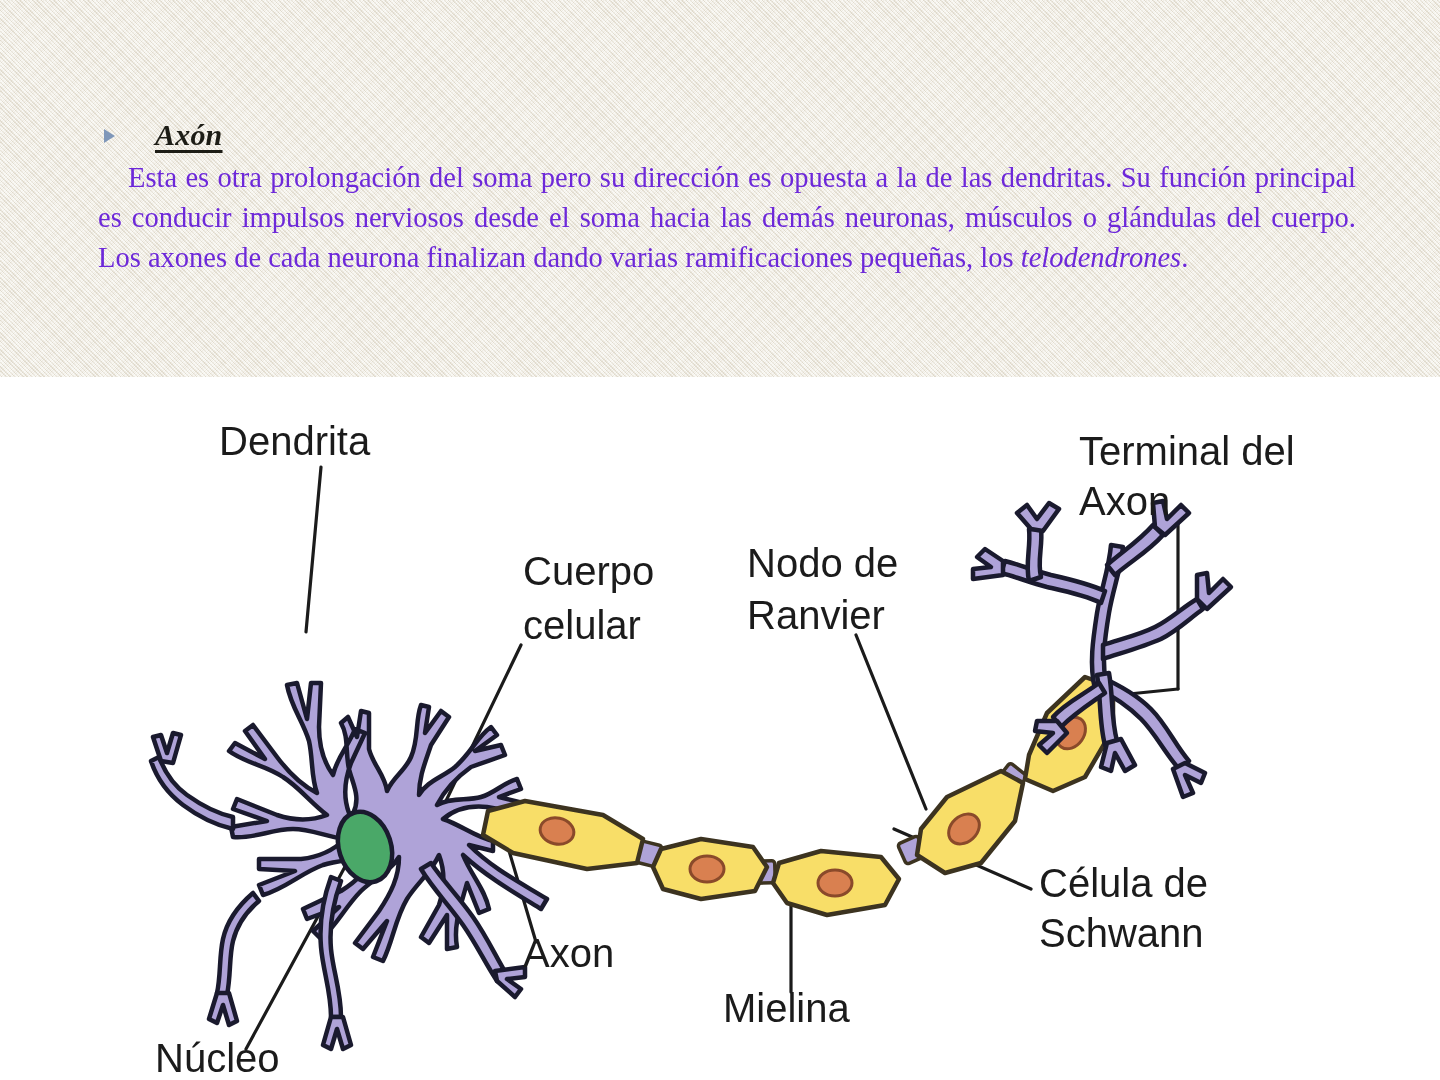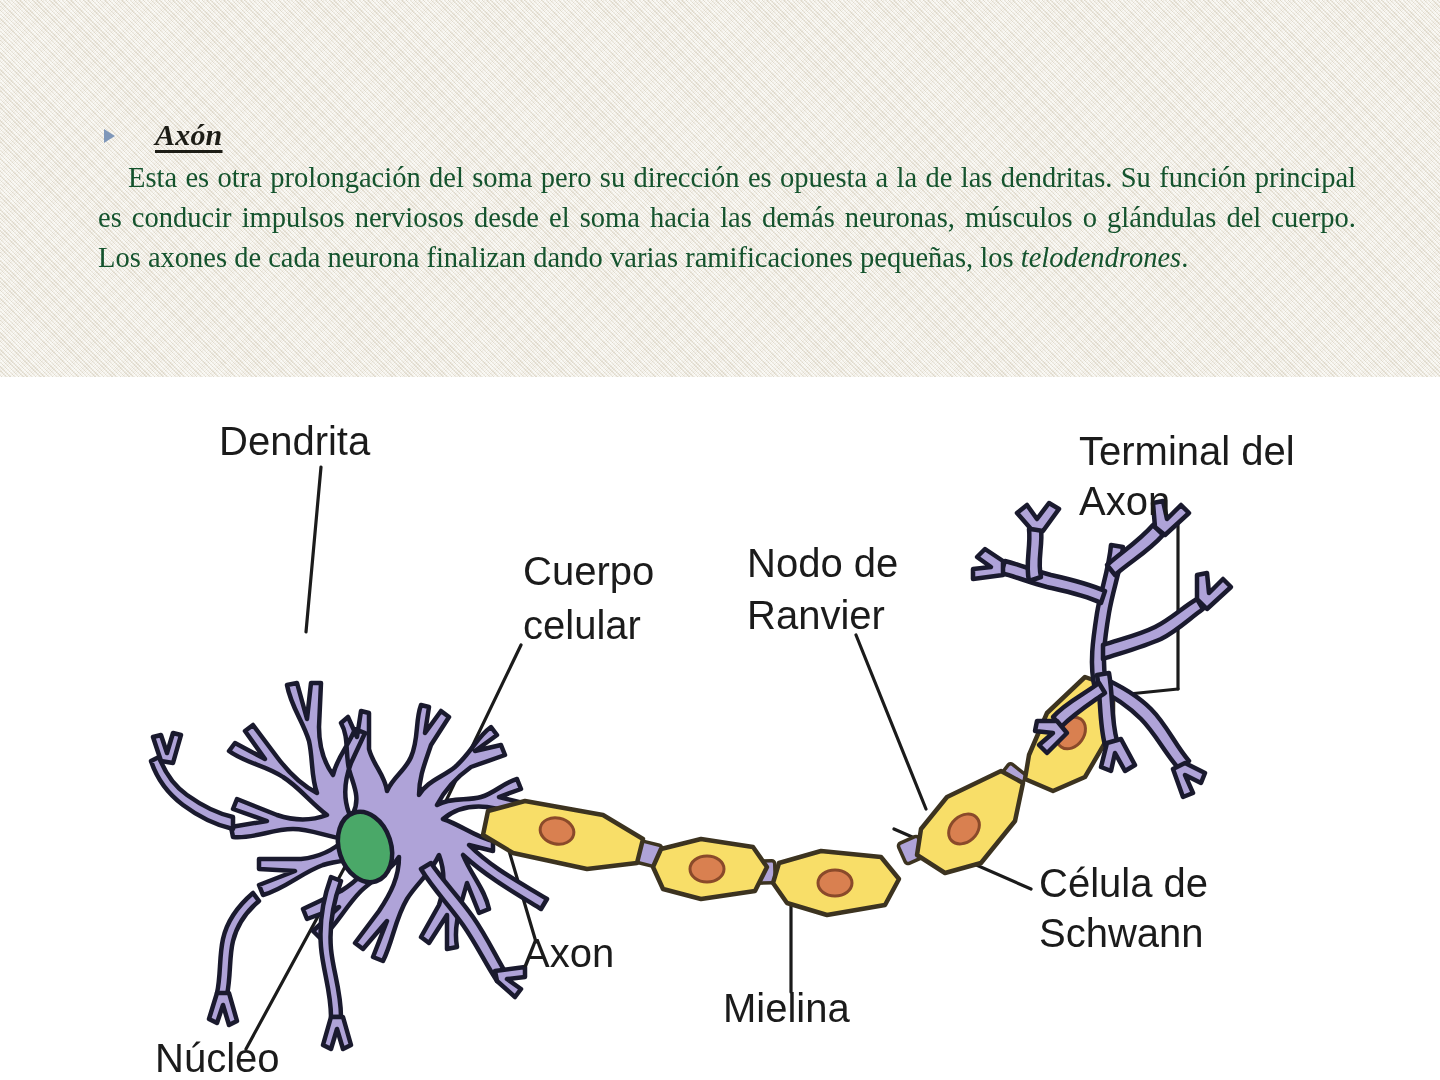--- a/index.html
+++ b/index.html
@@ -78,21 +78,21 @@
     text-underline-offset: 5px;
     color: #1d1d16;
     letter-spacing: 0.2px;
     margin-left: 30px;
   }
 
   .body-paragraph {
     font-family: "Liberation Serif", serif;
     font-size: 28.5px;
     line-height: 40px;
-    color: #14532d;
+    color: #6d28d9;
     text-align: justify;
     text-indent: 30px;
     margin-top: 4px;
     width: 1258px;
   }
   .body-paragraph .ital { font-style: italic; }
 
   
   .figure-region {
     position: absolute;

